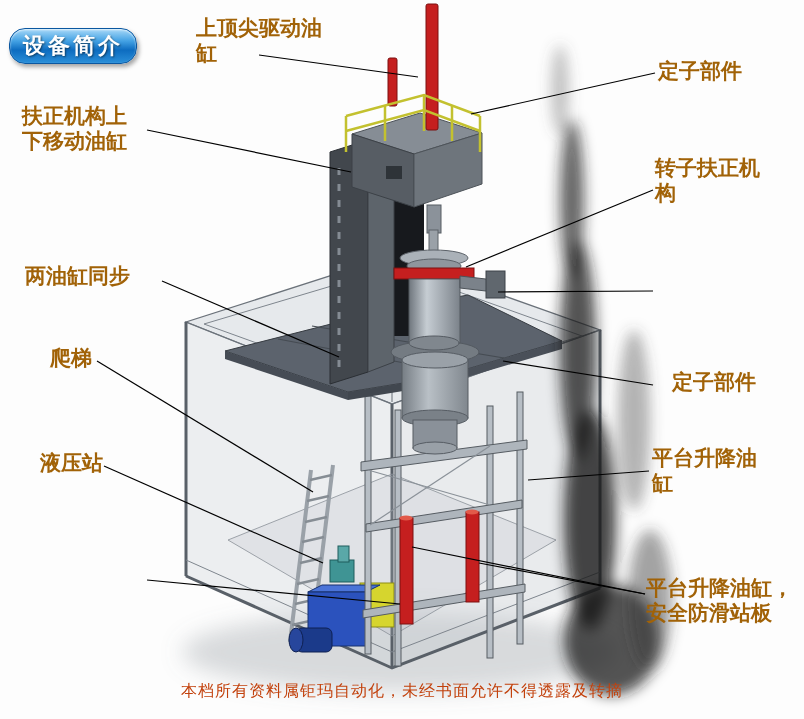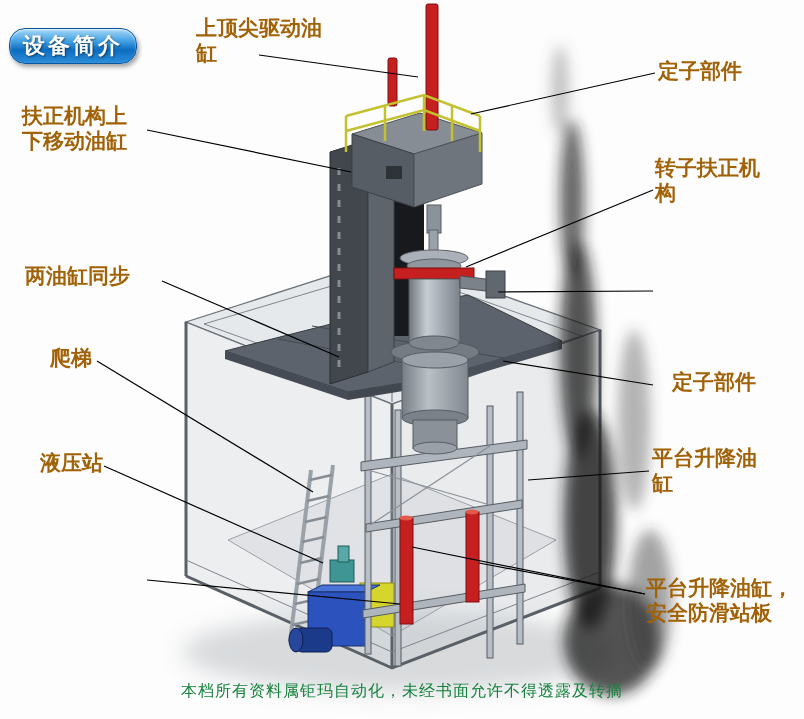--- a/index.html
+++ b/index.html
@@ -19,21 +19,21 @@
     background:linear-gradient(180deg,#a8d9f8 0%,#44a2e4 35%,#0d6cc0 62%,#2a8fd9 100%);
     box-shadow:inset 0 1px 2px rgba(255,255,255,.75),2px 3px 4px rgba(0,0,0,.35);
     display:flex;align-items:center;justify-content:center;
   }
   #badge span{
     color:#fff;font-size:22px;font-weight:bold;letter-spacing:3px;
     text-shadow:1px 1px 2px rgba(0,0,0,.5);
   }
   #footer{
     position:absolute;left:0;top:681px;width:100%;text-align:center;
-    font-size:16px;color:#15803d;letter-spacing:1px;
+    font-size:16px;color:#c2410c;letter-spacing:1px;
   }
 </style>
 </head>
 <body>
 
 <div id="stage">
 
   <svg id="art" width="804" height="719" viewBox="0 0 804 719">
     <defs>
       <linearGradient id="gRotor" x1="0" y1="0" x2="1" y2="0">

